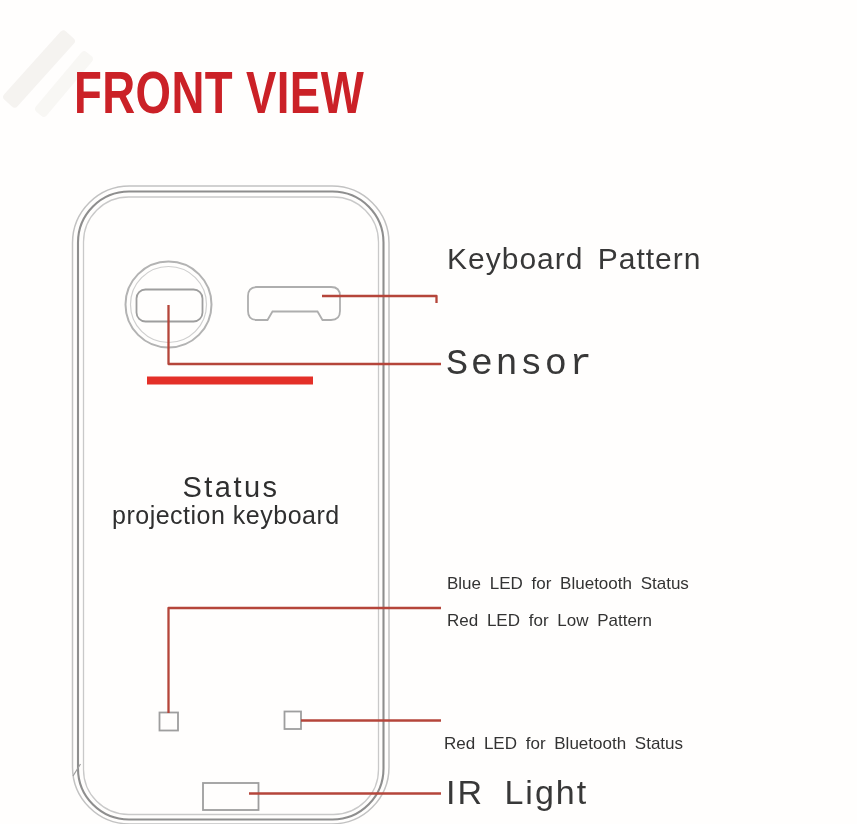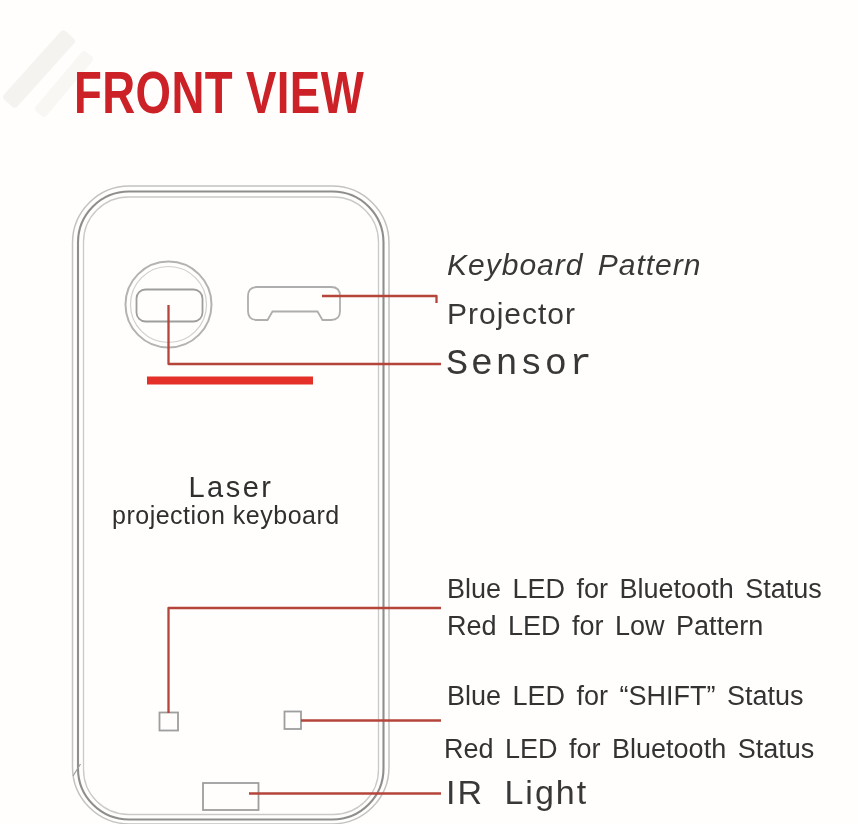--- a/index.html
+++ b/index.html
@@ -35,23 +35,23 @@
   .laser-bar{fill:#e43028;stroke:none;}
 
   .dev-label{position:absolute;color:#2f2f2f;white-space:nowrap;line-height:1.1;}
   .laser-line1{left:131px;top:449px;width:200px;text-align:center;font-size:29px;letter-spacing:2.5px;}
   .laser-line2{left:112px;top:479px;width:240px;text-align:left;font-size:25px;letter-spacing:.5px;}
 
   .callout-label{position:absolute;color:#383838;white-space:nowrap;line-height:1.15;}
   .label-lg{font-size:30px;letter-spacing:1px;word-spacing:5px;}
   .label-xl{font-size:37px;letter-spacing:2.5px;word-spacing:4px;}
   .label-ir{font-size:34px;letter-spacing:2px;word-spacing:9px;text-align:right;}
-  .label-sm{font-size:27px;color:#333;letter-spacing:0;word-spacing:4px;text-align:center;}
+  .label-sm{font-size:17px;color:#333;letter-spacing:0;word-spacing:4px;text-align:center;}
 
-  .pos-kp1{left:447px;top:225px;font-style:italic;}
+  .pos-kp1{left:447px;top:219px;}
   .pos-kp2{left:447px;top:274px;}
   .pos-sensor{left:446px;top:320px;font-family:Liberation Mono, monospace;}
   .pos-a1{left:447px;top:551px;}
   .pos-a2{left:447px;top:588px;}
   .pos-b1{left:447px;top:658px;}
   .pos-b2{left:586px;top:686px;}
   .pos-b3{left:444px;top:711px;}
   .pos-ir{left:446px;top:750px;}
 </style>
 </head>
@@ -84,28 +84,26 @@
 
     <rect class="laser-bar" x="147" y="353.5" width="166" height="8"></rect>
 
     <polyline class="callout" points="322,273 436.5,273 436.5,280"></polyline>
     <polyline class="callout" points="168.5,282 168.5,341 441,341"></polyline>
     <polyline class="callout" points="168.5,690 168.5,585 441,585"></polyline>
     <line class="callout" x1="301" y1="697.5" x2="441" y2="697.5"></line>
     <line class="callout" x1="249" y1="770.5" x2="441" y2="770.5"></line>
   </svg>
 
-  <div class="dev-label laser-line1">Laser</div>
+  <div class="dev-label laser-line1">Status</div>
   <div class="dev-label laser-line2">projection keyboard</div>
 
   <div class="callout-label label-lg pos-kp1">Keyboard Pattern</div>
-  <div class="callout-label label-lg pos-kp2">Projector</div>
 
   <div class="callout-label label-xl pos-sensor">Sensor</div>
 
   <div class="callout-label label-sm pos-a1">Blue LED for Bluetooth Status</div>
   <div class="callout-label label-sm pos-a2">Red LED for Low Pattern</div>
 
-  <div class="callout-label label-sm pos-b1">Blue LED for “SHIFT” Status</div>
   <div class="callout-label label-sm pos-b3">Red LED for Bluetooth Status</div>
 
   <div class="callout-label label-ir pos-ir">IR Light</div>
 </div>
 
 </body></html>

